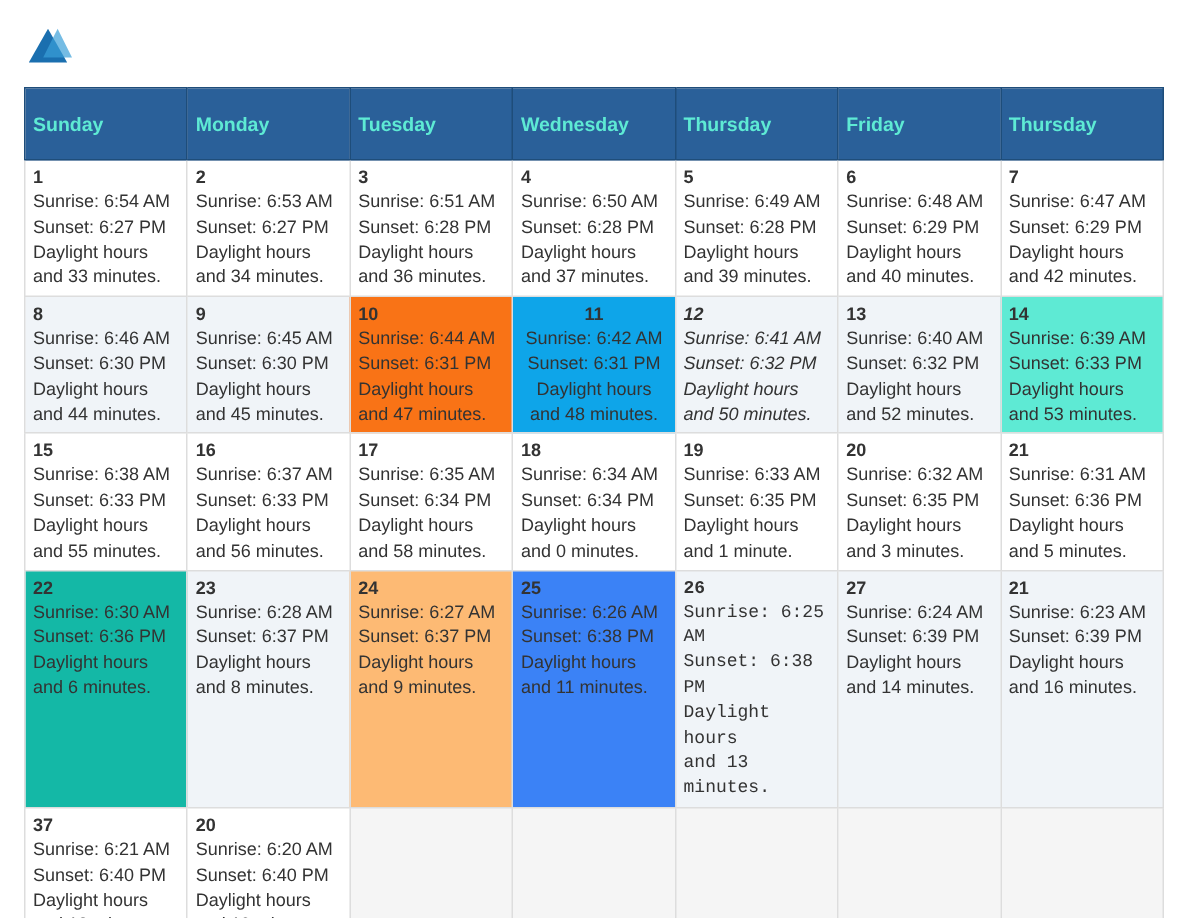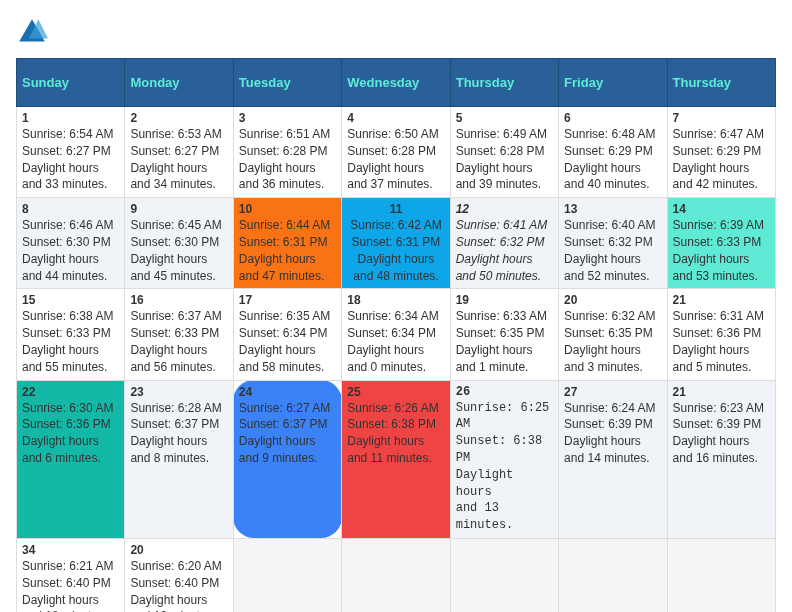--- a/index.html
+++ b/index.html
@@ -220,44 +220,44 @@
         </tr>
         <tr>
           <td style="background: #14b8a6;">
           <span class="day-num">22</span>
           <div class="day-info">Sunrise: 6:30 AM<br>Sunset: 6:36 PM<br>Daylight hours<br>and 6 minutes.</div>
         </td>
           <td style="background: rgb(240, 244, 248);">
           <span class="day-num">23</span>
           <div class="day-info">Sunrise: 6:28 AM<br>Sunset: 6:37 PM<br>Daylight hours<br>and 8 minutes.</div>
         </td>
-          <td style="background: #3b82f6; border-radius: 21px;">
+          <td style="background: #fdba74;">
           <span class="day-num">24</span>
           <div class="day-info">Sunrise: 6:27 AM<br>Sunset: 6:37 PM<br>Daylight hours<br>and 9 minutes.</div>
         </td>
-          <td style="background: #ef4444;">
+          <td style="background: #3b82f6;">
           <span class="day-num">25</span>
           <div class="day-info">Sunrise: 6:26 AM<br>Sunset: 6:38 PM<br>Daylight hours<br>and 11 minutes.</div>
         </td>
           <td style="background: rgb(240, 244, 248); font-family: Liberation Mono, monospace;">
           <span class="day-num">26</span>
           <div class="day-info">Sunrise: 6:25 AM<br>Sunset: 6:38 PM<br>Daylight hours<br>and 13 minutes.</div>
         </td>
           <td style="background: rgb(240, 244, 248);">
           <span class="day-num">27</span>
           <div class="day-info">Sunrise: 6:24 AM<br>Sunset: 6:39 PM<br>Daylight hours<br>and 14 minutes.</div>
         </td>
           <td style="background: rgb(240, 244, 248);">
           <span class="day-num">21</span>
           <div class="day-info">Sunrise: 6:23 AM<br>Sunset: 6:39 PM<br>Daylight hours<br>and 16 minutes.</div>
         </td>
         </tr>
         <tr>
           <td>
-          <span class="day-num">34</span>
+          <span class="day-num">37</span>
           <div class="day-info">Sunrise: 6:21 AM<br>Sunset: 6:40 PM<br>Daylight hours<br>and 18 minutes.</div>
         </td>
           <td>
           <span class="day-num">20</span>
           <div class="day-info">Sunrise: 6:20 AM<br>Sunset: 6:40 PM<br>Daylight hours<br>and 19 minutes.</div>
         </td>
           <td class="empty"></td>
           <td class="empty"></td>
           <td class="empty"></td>
           <td class="empty"></td>

